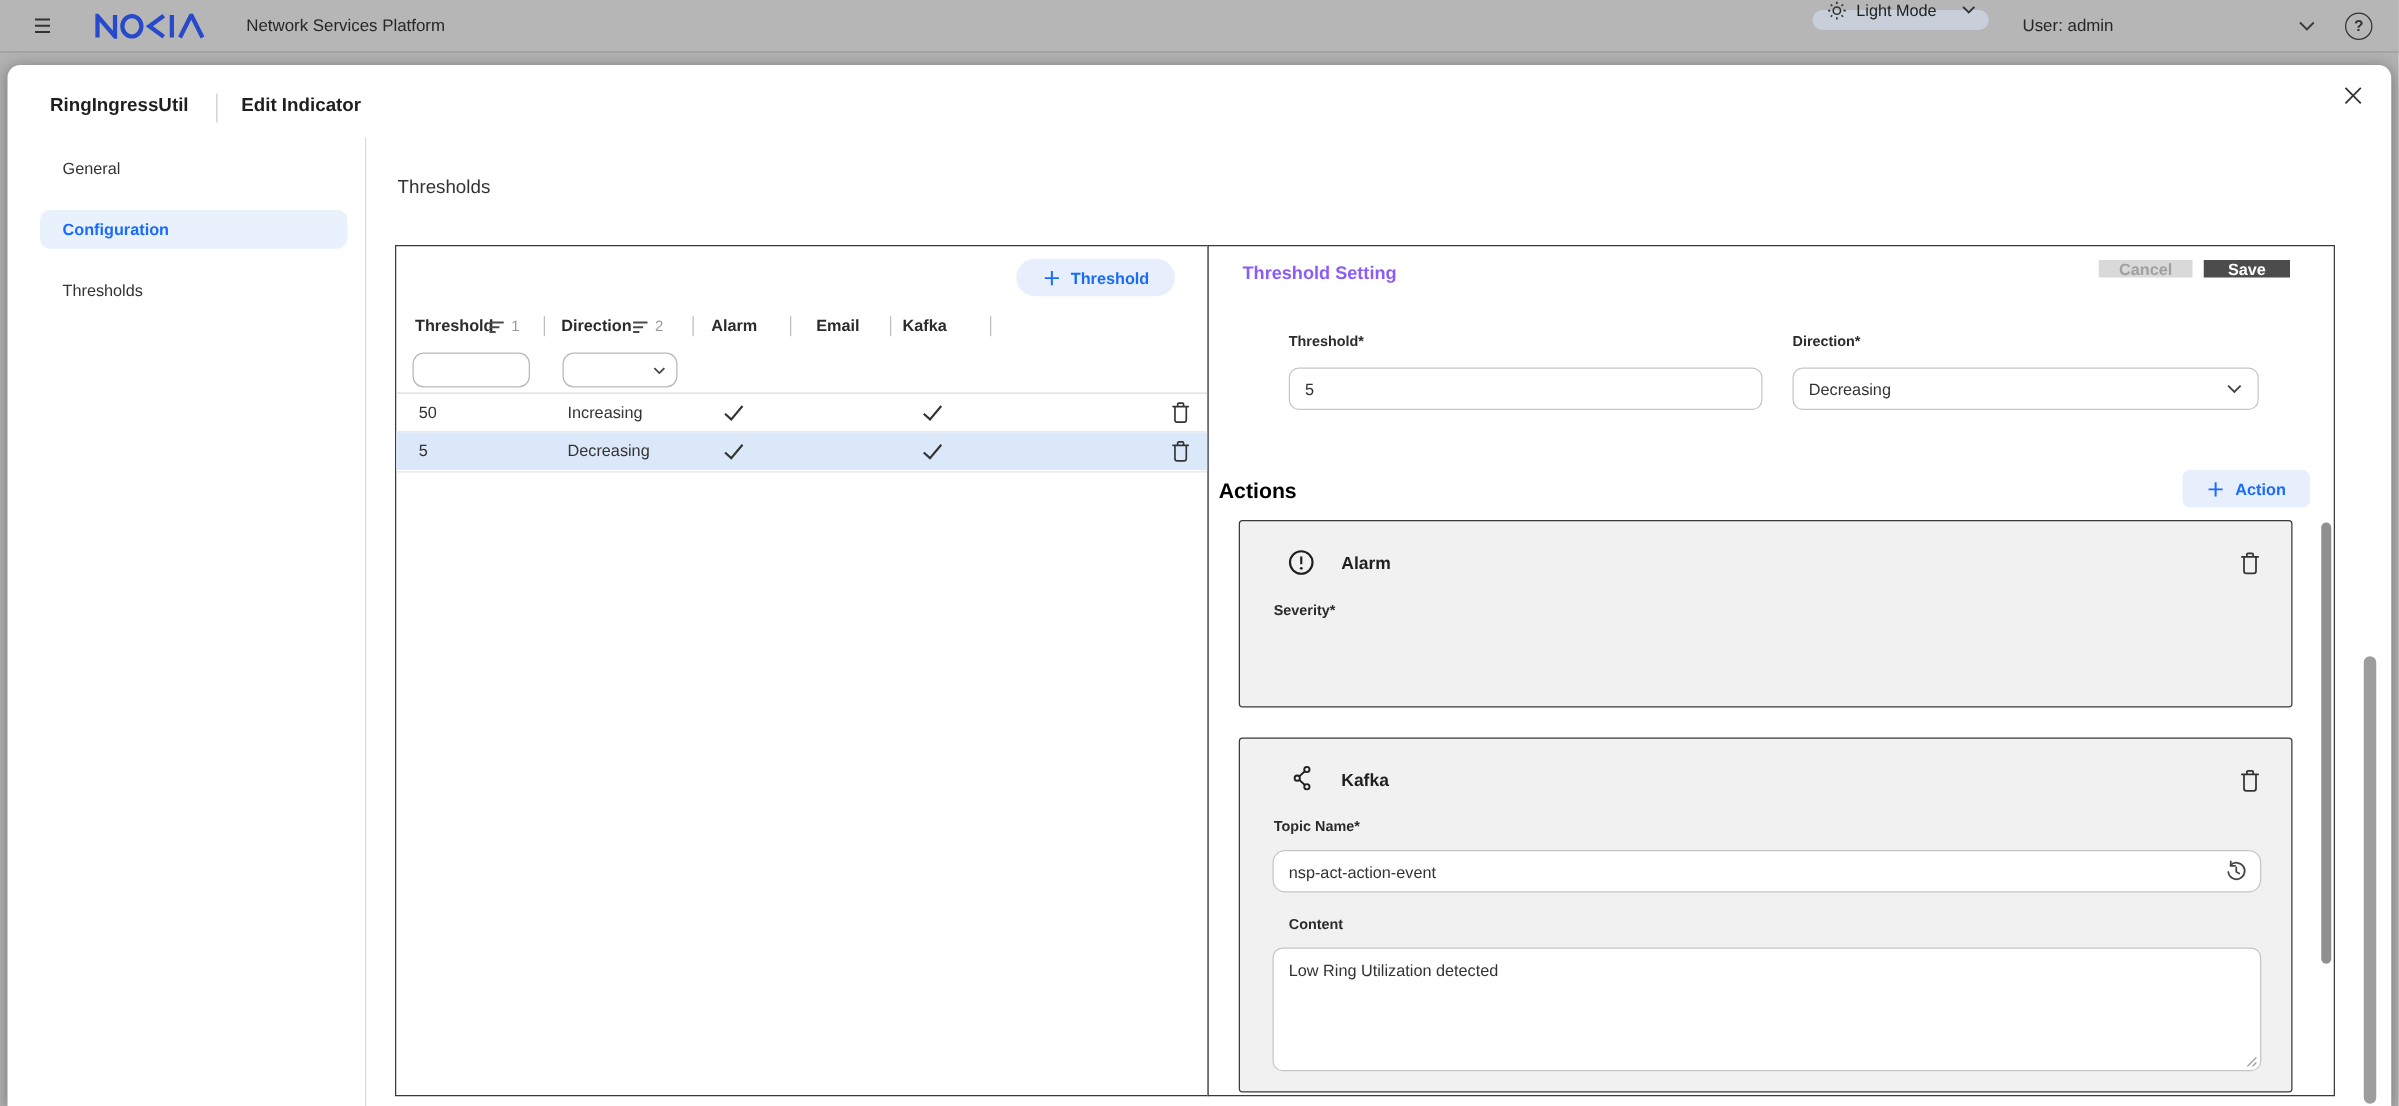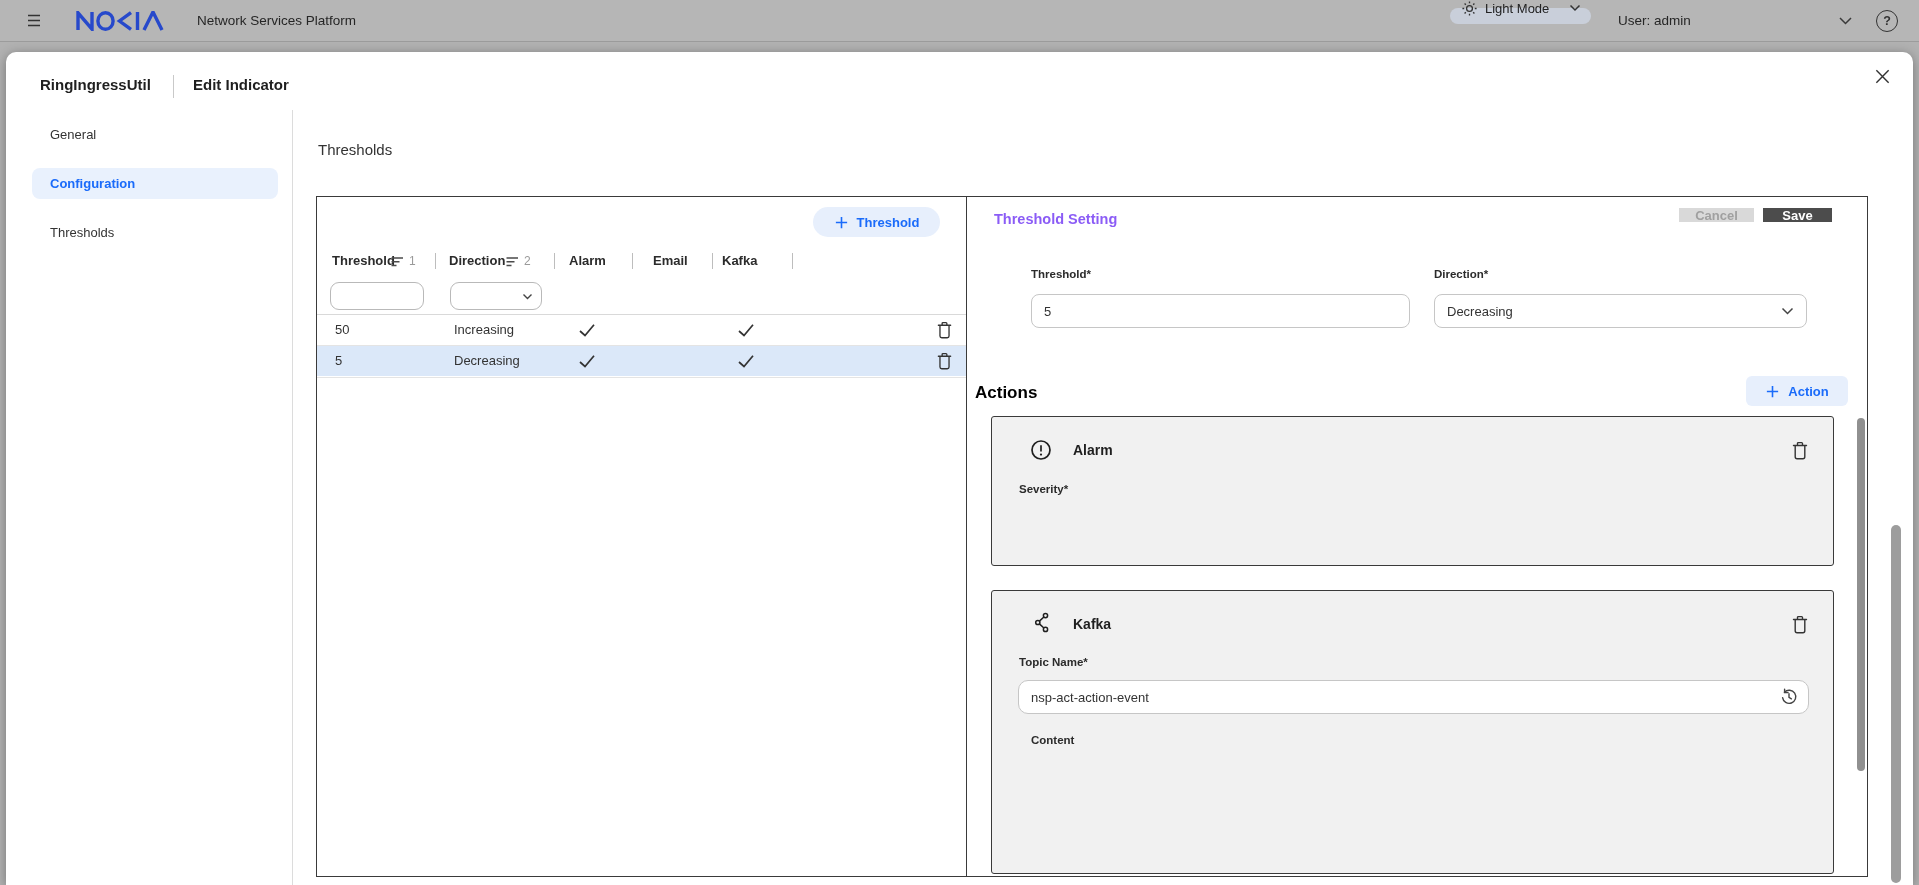--- a/index.html
+++ b/index.html
@@ -307,19 +307,27 @@
       <input class="abs text-input" style="left: 26px; top: 89px; width: 791px; border-radius: 10px; padding-right: 38px;" value="nsp-act-action-event">
       <span class="abs icon-btn" style="left:788px; top:97px;">
         <svg width="18" height="18" viewBox="0 0 18 18" fill="none" stroke="#444" stroke-width="1.4" stroke-linecap="round">
           <path d="M4.4,4.2 A6.6,6.6 0 1 1 2.6,9.6"></path>
           <polyline points="4.6,1.1 4.6,4.6 8.1,4.6"></polyline>
           <path d="M9,5.8 V9.4 L11.4,10.8"></path>
         </svg>
       </span>
 
       <div class="abs fld-label" style="left:27px; top:143px;margin-left:12px;">Content</div>
+      <div class="abs" style="left:26px; top:167px; width:791px; height:99px;">
+        <textarea style="width: 791px; height: 99px; border: 1px solid rgb(198, 198, 198); border-radius: 8px; background: rgb(255, 255, 255); font-family: &quot;Liberation Sans&quot;, sans-serif; font-size: 13px; color: rgb(51, 51, 51); padding: 10px 12px; resize: none;">Low Ring Utilization detected</textarea>
+        <span class="resize-handle">
+          <svg width="9" height="9" viewBox="0 0 10 10">
+              <path d="M9,1 L1,9 M9,5.5 L5.5,9" stroke="#9a9a9a" stroke-width="1.2"></path>
+            </svg>
+        </span>
+      </div>
     </div>
 
     <div class="abs scroll-thumb" style="right:2px; top:221px; width:8px; height:353px;"></div>
   </div>
 
   <div class="abs scroll-thumb outer" style="left:1885px; top:473px; width:10px; height:358px;"></div>
 </div>
 
 </body></html>

